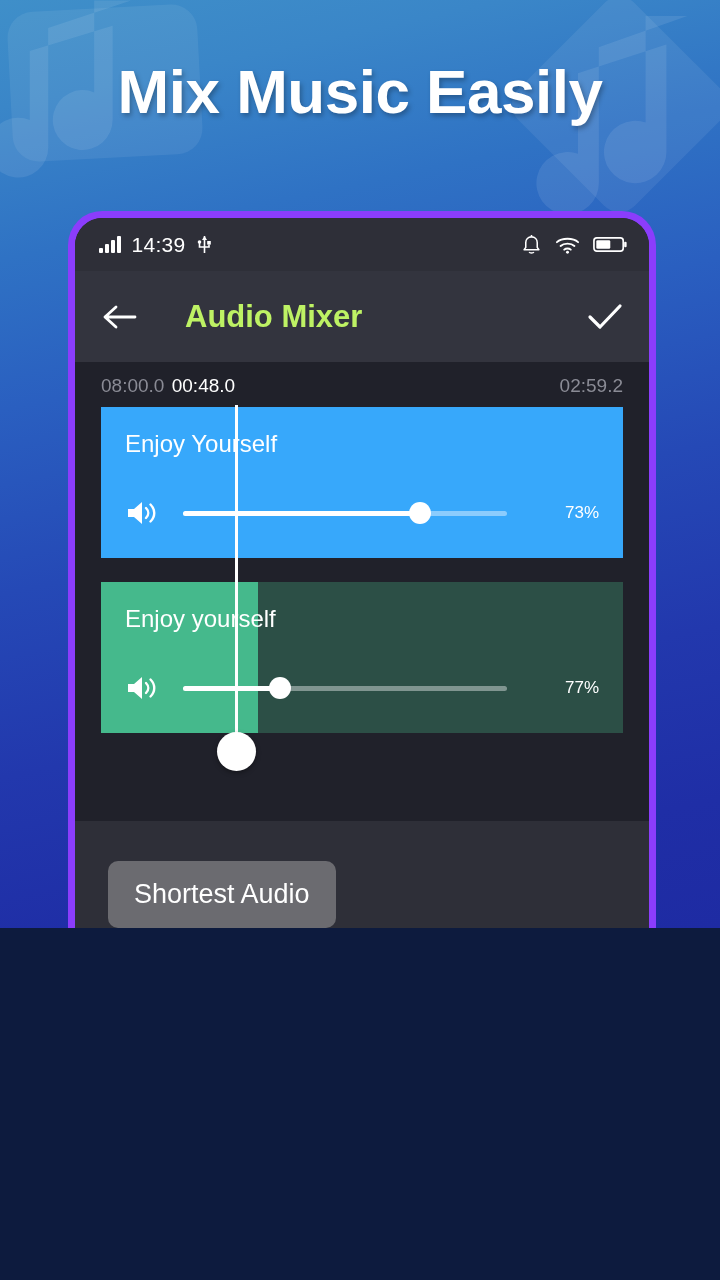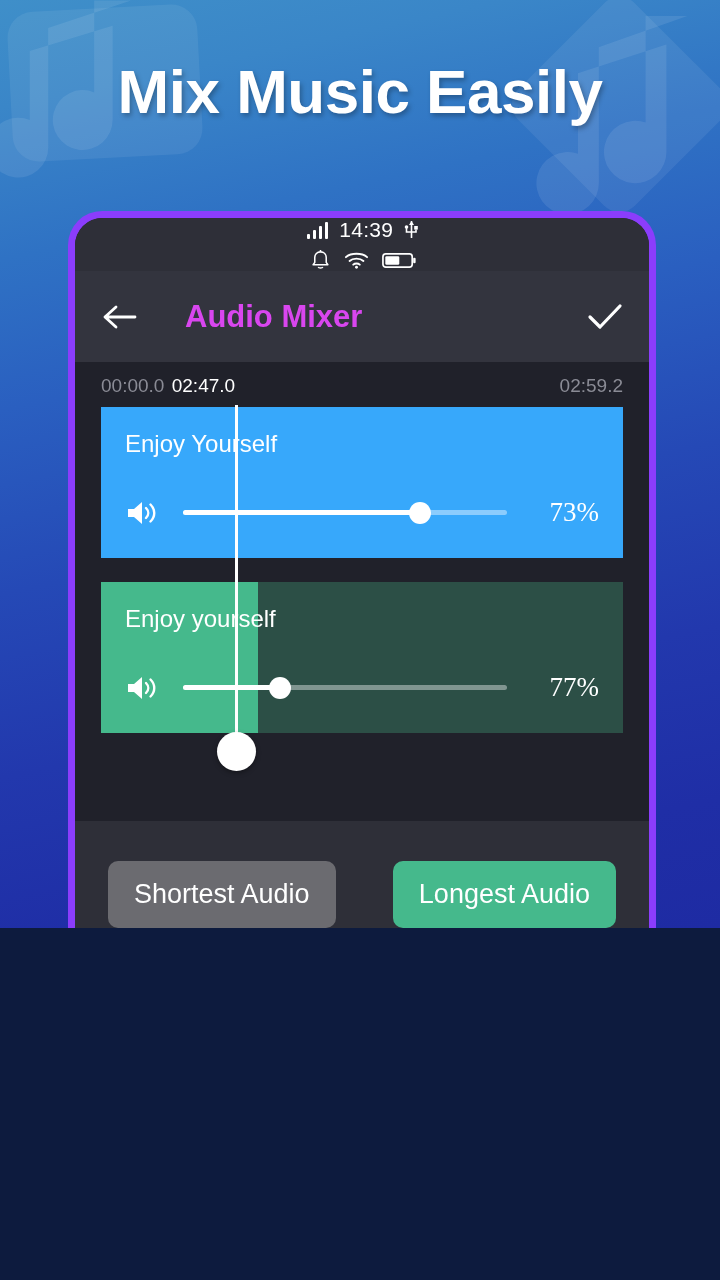--- a/index.html
+++ b/index.html
@@ -84,21 +84,20 @@
 
   
   .status-bar {
     height: 53px;
     background: #2e2f38;
     display: flex;
     align-items: center;
     justify-content: space-between;
     padding: 0 22px 0 24px;
     color: #ffffff;
-    flex-direction: column;
   }
   .status-left, .status-right {
     display: flex; align-items: center;
   }
   .status-left { gap: 11px; }
   .status-right { gap: 13px; }
   .clock { font-size: 21px; letter-spacing: .3px; }
 
   .bars { display: flex; align-items: flex-end; gap: 2.5px; height: 17px; }
   .bars i { display: block; width: 3.5px; background: #fff; border-radius: 1px; }
@@ -107,21 +106,21 @@
   .bars i:nth-child(3) { height: 13px; }
   .bars i:nth-child(4) { height: 17px; }
 
   
   .app-bar {
     height: 91px;
     background: #33343e;
     display: flex;
     align-items: center;
     padding: 0 26px 0 28px;
-    color: #d946ef;
+    color: #bef264;
   }
   .app-title {
     font-size: 31px;
     font-weight: bold;
     margin-left: 48px;
     flex: 1;
   }
   .icon-btn { display:flex; align-items:center; justify-content:center; }
 
   
@@ -215,24 +214,23 @@
     position: absolute;
     width: 22px; height: 22px;
     border-radius: 50%;
     background: #ffffff;
     transform: translateX(-11px);
   }
   .track-blue .slider-track { background: rgba(255,255,255,.42); }
   .track-green .slider-track { background: rgba(255,255,255,.40); }
   .pct {
     color: #ffffff;
-    font-size: 27px;
+    font-size: 17px;
     min-width: 74px;
     text-align: right;
-    font-family: Liberation Serif, serif;
   }
 
   
   .lower {
     background: #2e2f38;
     padding: 40px 0 0 0;
     height: 472px;
   }
   .mode-row {
     display: flex;
@@ -346,22 +344,22 @@
         <span class="icon-btn">
           <svg width="36" height="30" viewBox="0 0 36 30">
             <path d="M3 15 L13 25 L33 4" fill="none" stroke="#fff" stroke-width="3.2" stroke-linecap="round" stroke-linejoin="round"></path>
           </svg>
         </span>
       </div>
 
       <div class="timeline-panel">
 
         <div class="ruler">
-          <span class="t-start">00:00.0</span>
-          <span class="t-cur" style="left: 96.72px;">02:47.0</span>
+          <span class="t-start">08:00.0</span>
+          <span class="t-cur" style="left: 96.72px;">00:48.0</span>
           <span class="t-end">02:59.2</span>
         </div>
 
         <div class="playhead" style="left: 160.22px;"></div>
         <div class="playhead-knob" style="left: 142.22px;"></div>
 
         <div class="tracks">
 
           <div class="track track-blue">
             <div class="track-name">Enjoy Yourself</div>
@@ -397,21 +395,20 @@
               <span class="pct">77%</span>
             </div>
           </div>
 
         </div>
       </div>
 
       <div class="lower">
         <div class="mode-row">
           <button class="mode-btn inactive">Shortest Audio</button>
-          <button class="mode-btn active">Longest Audio</button>
         </div>
 
         <div class="transport">
           <button class="circle-btn btn-undo">
             <svg width="36" height="32" viewBox="0 0 36 32">
               <path d="M14 7 L4 15 L14 23 L14 18.5 C22 18.5 27 21 30 26 C30 16 24 11.5 14 11.5 Z" fill="#ffffff"></path>
             </svg>
           </button>
           <button class="circle-btn btn-pause">
             <span class="pause-bars">

